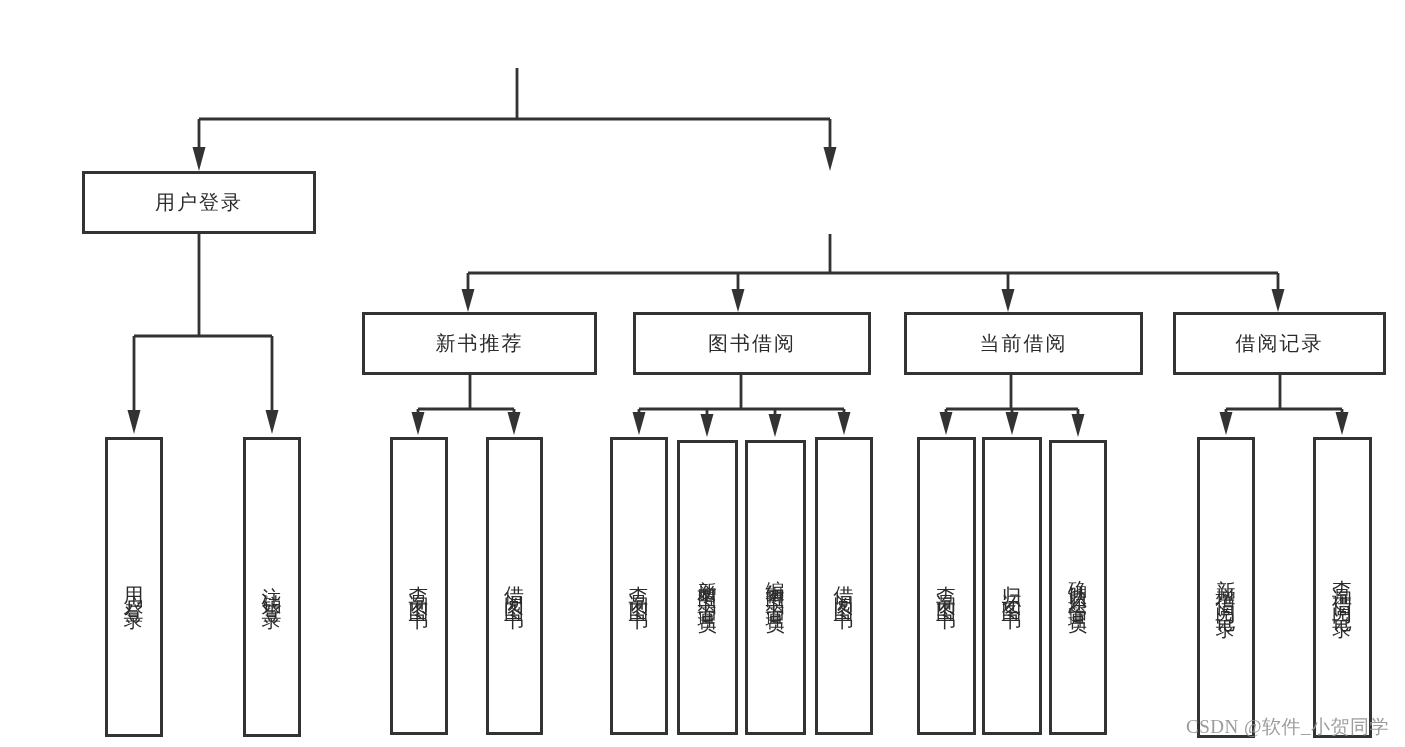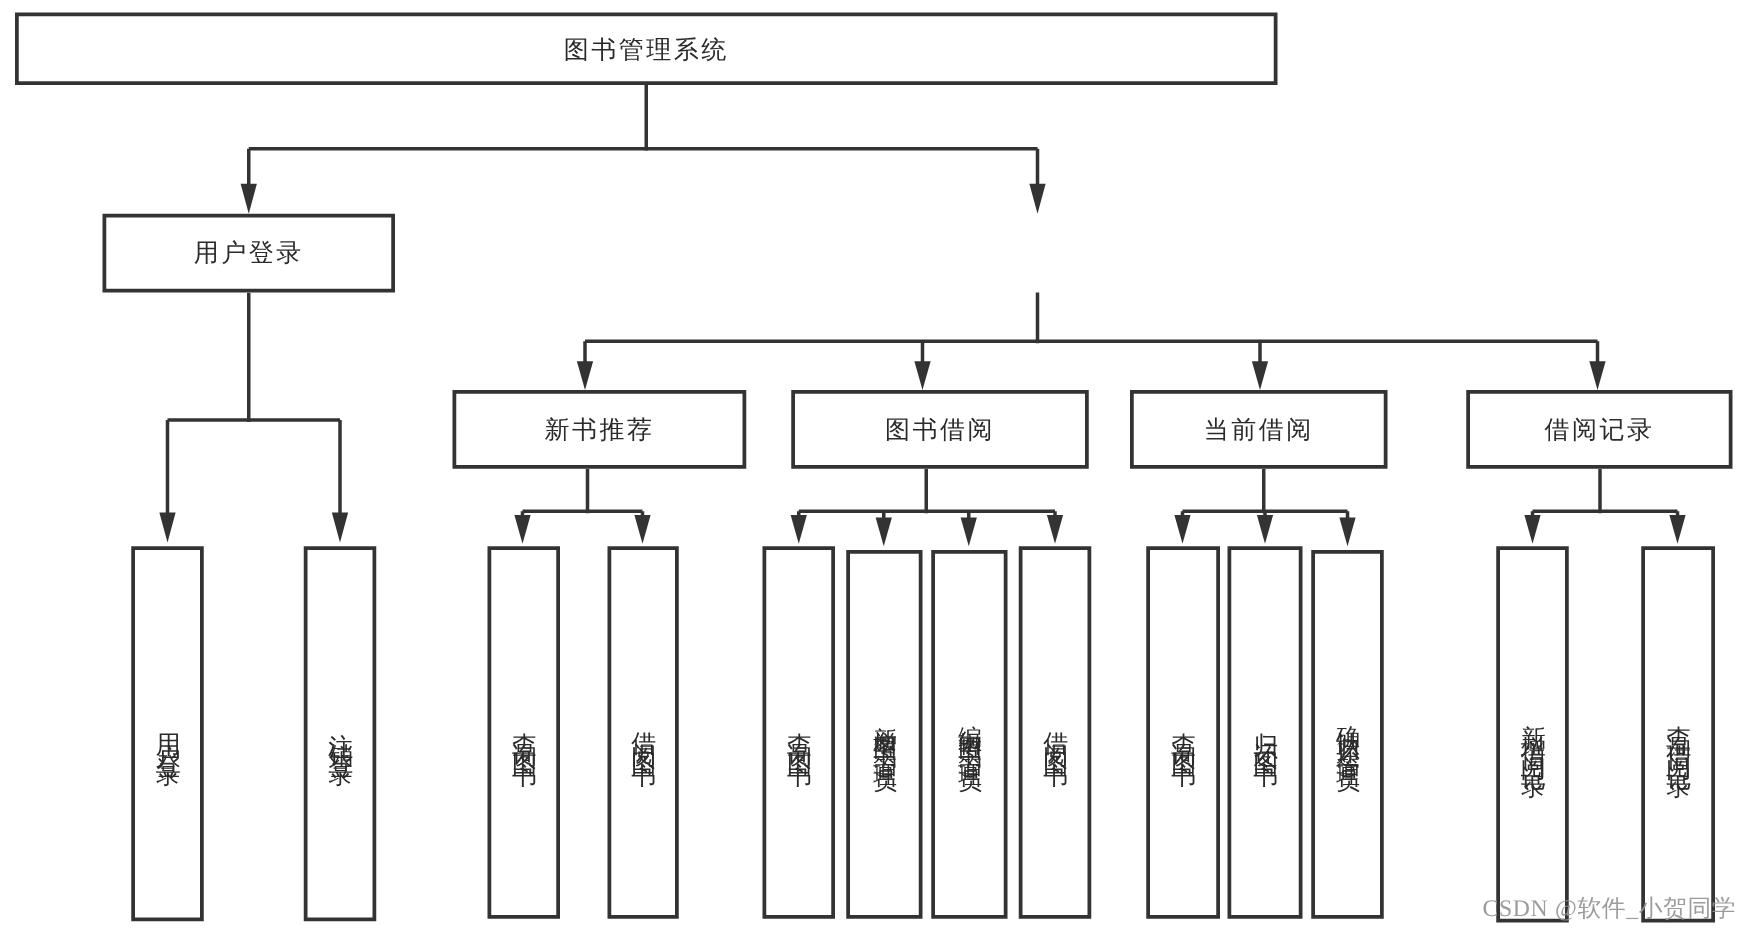--- a/index.html
+++ b/index.html
@@ -73,27 +73,26 @@
       <polygon points="768.5,414 781.5,414 775,437"></polygon>
       <polygon points="837.5,412 850.5,412 844,435"></polygon>
       <polygon points="939.5,412 952.5,412 946,435"></polygon>
       <polygon points="1005.5,412 1018.5,412 1012,435"></polygon>
       <polygon points="1071.5,414 1084.5,414 1078,437"></polygon>
       <polygon points="1219.5,412 1232.5,412 1226,435"></polygon>
       <polygon points="1335.5,412 1348.5,412 1342,435"></polygon>
     </g>
   </svg>
 
-  <div class="hbox" style="left:12px;top:10px;width:1010px;height:58px;">图书管理系统</div>
 
   <div class="hbox" style="left:82px;top:171px;width:234px;height:63px;">用户登录</div>
 
   <div class="hbox" style="left:362px;top:312px;width:235px;height:63px;">新书推荐</div>
   <div class="hbox" style="left:633px;top:312px;width:238px;height:63px;">图书借阅</div>
-  <div class="hbox" style="left:904px;top:312px;width:206px;height:63px;">当前借阅</div>
+  <div class="hbox" style="left:904px;top:312px;width:239px;height:63px;">当前借阅</div>
   <div class="hbox" style="left:1173px;top:312px;width:213px;height:63px;">借阅记录</div>
 
   <div class="vbox" style="left:105px;top:437px;width:58px;height:300px;">用户登录</div>
   <div class="vbox" style="left:243px;top:437px;width:58px;height:300px;">注销登录</div>
 
   <div class="vbox" style="left:390px;top:437px;width:58px;height:298px;">查询图书</div>
   <div class="vbox" style="left:486px;top:437px;width:57px;height:298px;">借阅图书</div>
 
   <div class="vbox" style="left:610px;top:437px;width:58px;height:298px;">查询图书</div>
   <div class="vbox long" style="left:677px;top:440px;width:61px;height:295px;">新增图书（管理员）</div>

